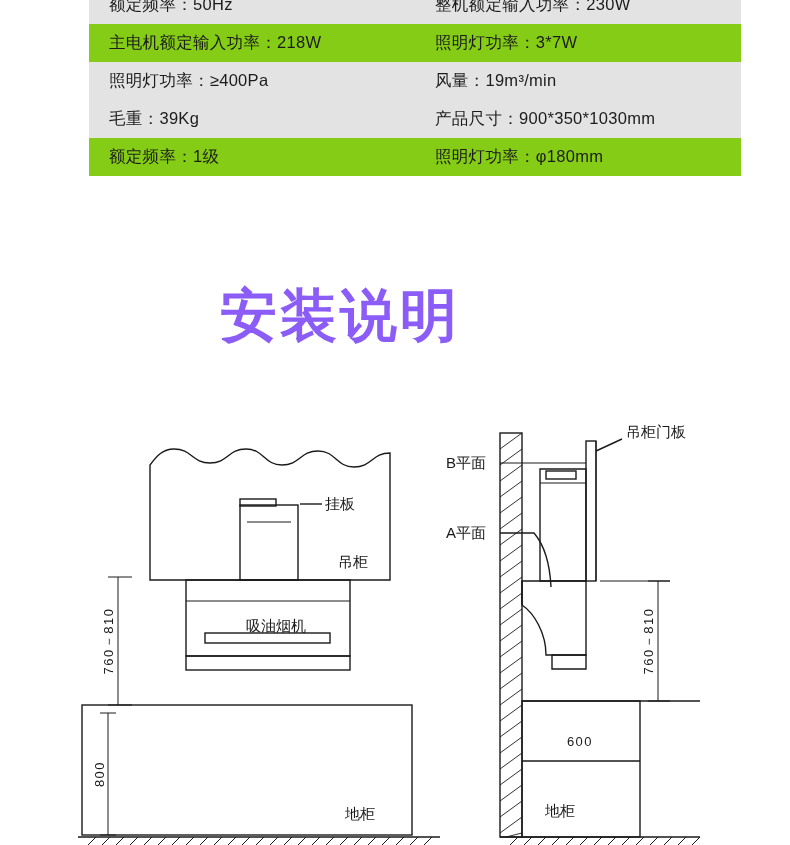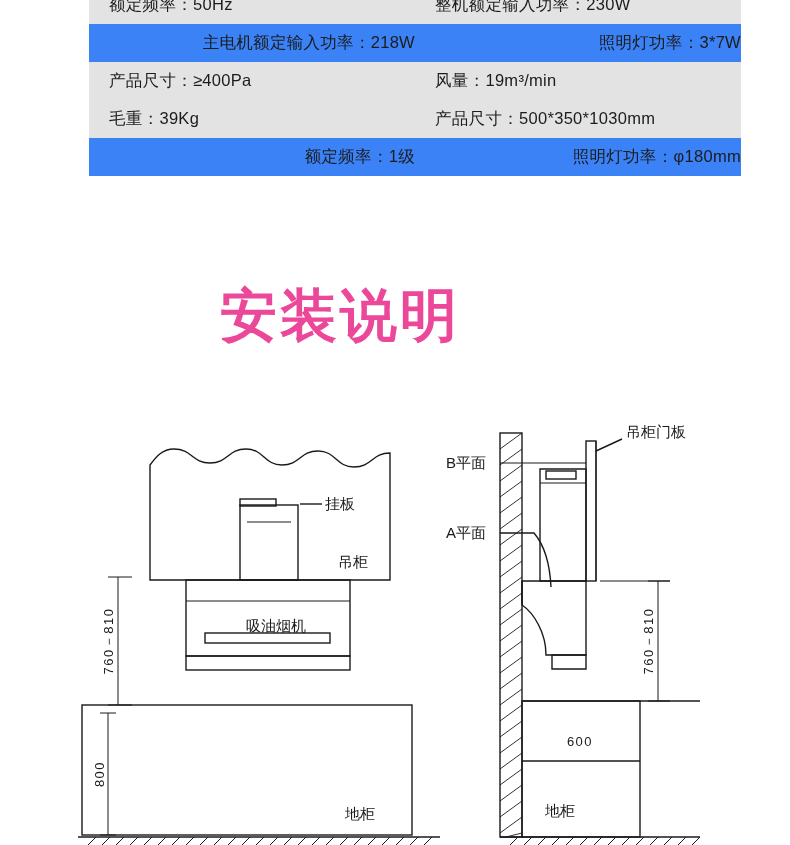--- a/index.html
+++ b/index.html
@@ -30,33 +30,33 @@
     padding: 0 0 0 20px;
     font-size: 16.5px;
     color: #1c1c1c;
     vertical-align: middle;
     white-space: nowrap;
     letter-spacing: 0.3px;
   }
   .spec-table td.col-left { width: 306px; }
   .spec-table td.col-right { width: 306px; }
   .spec-table tr.shaded td { background: #e3e3e3; }
-  .spec-table tr.plain td { background: #3b82f6; text-align: right; }
+  .spec-table tr.plain td { background: #84cc16; }
 
   
   .section-title {
     position: absolute;
     left: 0;
     top: 278px;
     width: 680px;
     text-align: center;
     font-size: 57px;
     font-weight: bold;
     letter-spacing: 3px;
-    color: #ec4899;
+    color: #8b5cf6;
     font-family: "DejaVu Sans", sans-serif;
   }
 
   
   .diagram {
     position: absolute;
     left: 0;
     top: 405px;
     width: 790px;
     height: 440px;
@@ -83,26 +83,26 @@
   <tbody>
     <tr class="shaded">
       <td class="col-left">额定频率：50Hz</td>
       <td class="col-right">整机额定输入功率：230W</td>
     </tr>
     <tr class="plain">
       <td class="col-left">主电机额定输入功率：218W</td>
       <td class="col-right">照明灯功率：3*7W</td>
     </tr>
     <tr class="shaded">
-      <td class="col-left">产品尺寸：≥400Pa</td>
+      <td class="col-left">照明灯功率：≥400Pa</td>
       <td class="col-right">风量：19m³/min</td>
     </tr>
     <tr class="shaded">
       <td class="col-left">毛重：39Kg</td>
-      <td class="col-right">产品尺寸：500*350*1030mm</td>
+      <td class="col-right">产品尺寸：900*350*1030mm</td>
     </tr>
     <tr class="plain">
       <td class="col-left">额定频率：1级</td>
       <td class="col-right">照明灯功率：φ180mm</td>
     </tr>
   </tbody>
 </table>
 
 <div class="section-title">安装说明</div>
 

